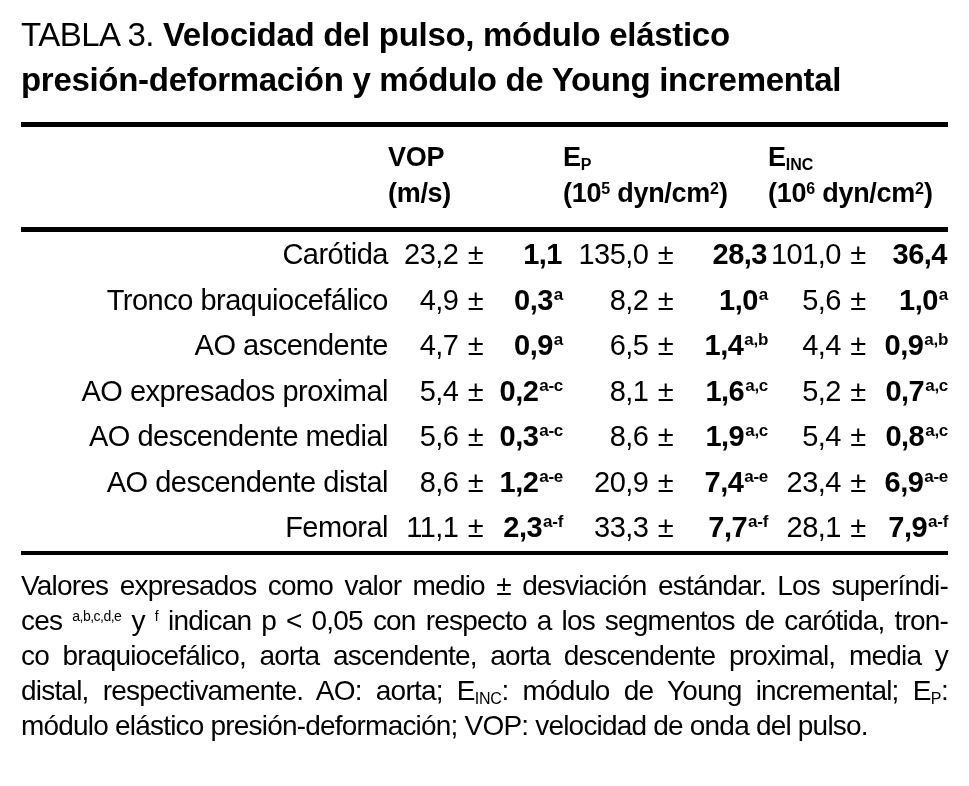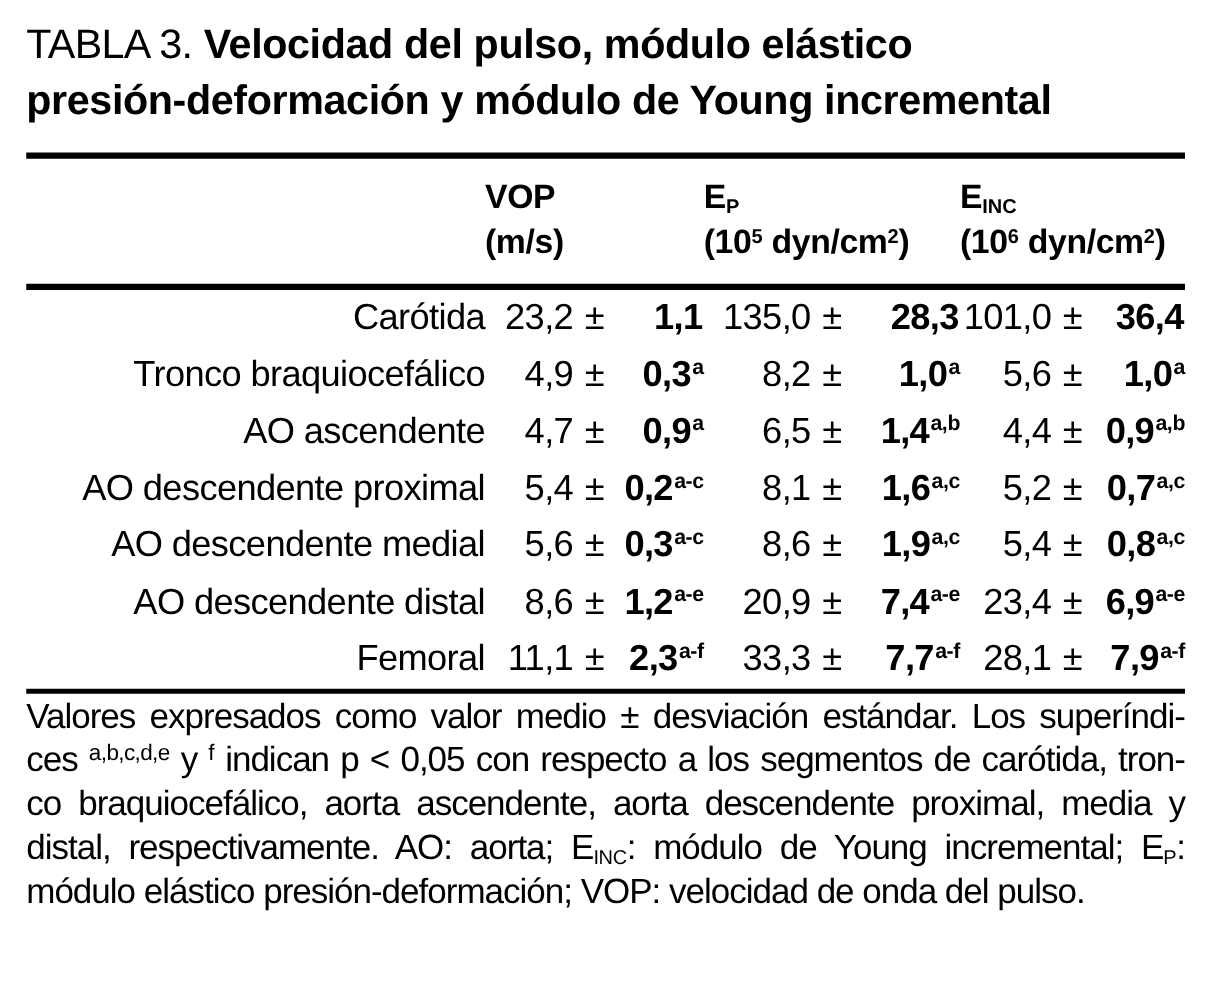--- a/index.html
+++ b/index.html
@@ -50,25 +50,25 @@
   }
   .vcell .mean{text-align:right;}
   .vcell .pm{text-align:center;}
   .vcell .sd{text-align:right;font-weight:bold;}
   .vcell sup{
     font-size:17px;position:relative;top:-10px;line-height:0;
     letter-spacing:-0.3px;margin-left:1px;vertical-align:baseline;
   }
 
   
-  .footnote{font-size:28px;line-height:35px;letter-spacing:-0.8px;}
+  .footnote{margin-top:13px;font-size:28px;line-height:35px;letter-spacing:-0.8px;}
   .fline{text-align:justify;text-align-last:justify;}
   .fline.last{text-align-last:left;}
   .footnote sup{
-    font-size:18px;position:relative;top:-9px;line-height:0;
+    font-size:14px;position:relative;top:-9px;line-height:0;
     letter-spacing:-0.5px;vertical-align:baseline;
   }
   .footnote sub{
     font-size:16px;position:relative;top:4px;line-height:0;
     letter-spacing:-0.3px;vertical-align:baseline;
   }
 </style>
 </head>
 <body>
 
@@ -149,21 +149,21 @@
           <span class="sd"><span>1,4</span><sup>a,b</sup></span>
         </div>
       <div class="vcell">
           <span class="mean">4,4</span>
           <span class="pm">±</span>
           <span class="sd"><span>0,9</span><sup>a,b</sup></span>
         </div>
     </div>
 
     <div class="trow tgrid">
-      <div class="rlabel">AO descendente proximal</div>
+      <div class="rlabel">AO expresados proximal</div>
       <div class="vcell">
           <span class="mean">5,4</span>
           <span class="pm">±</span>
           <span class="sd"><span>0,2</span><sup>a-c</sup></span>
         </div>
       <div class="vcell">
           <span class="mean">8,1</span>
           <span class="pm">±</span>
           <span class="sd"><span>1,6</span><sup>a,c</sup></span>
         </div>

